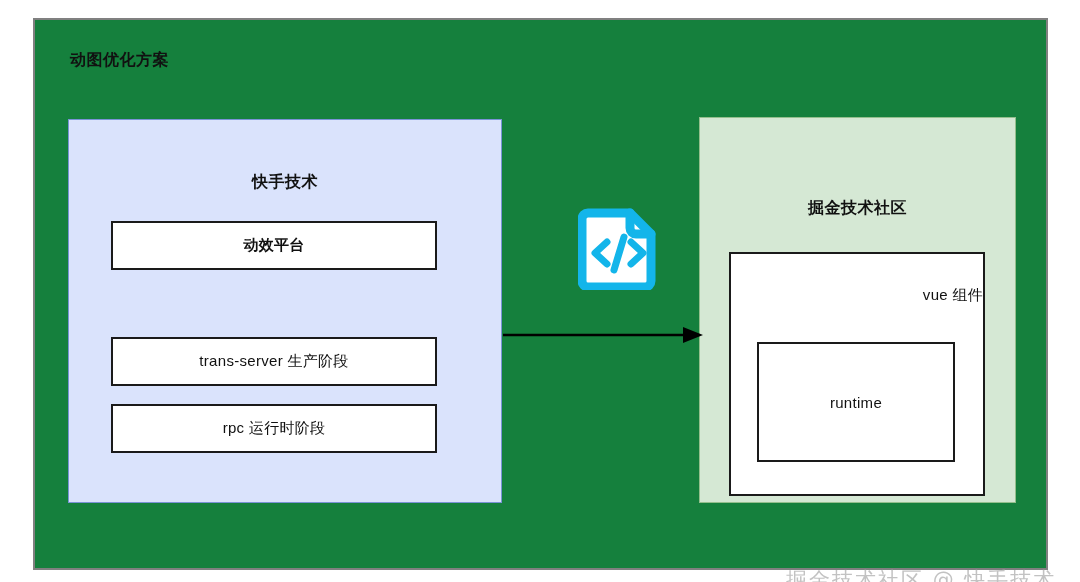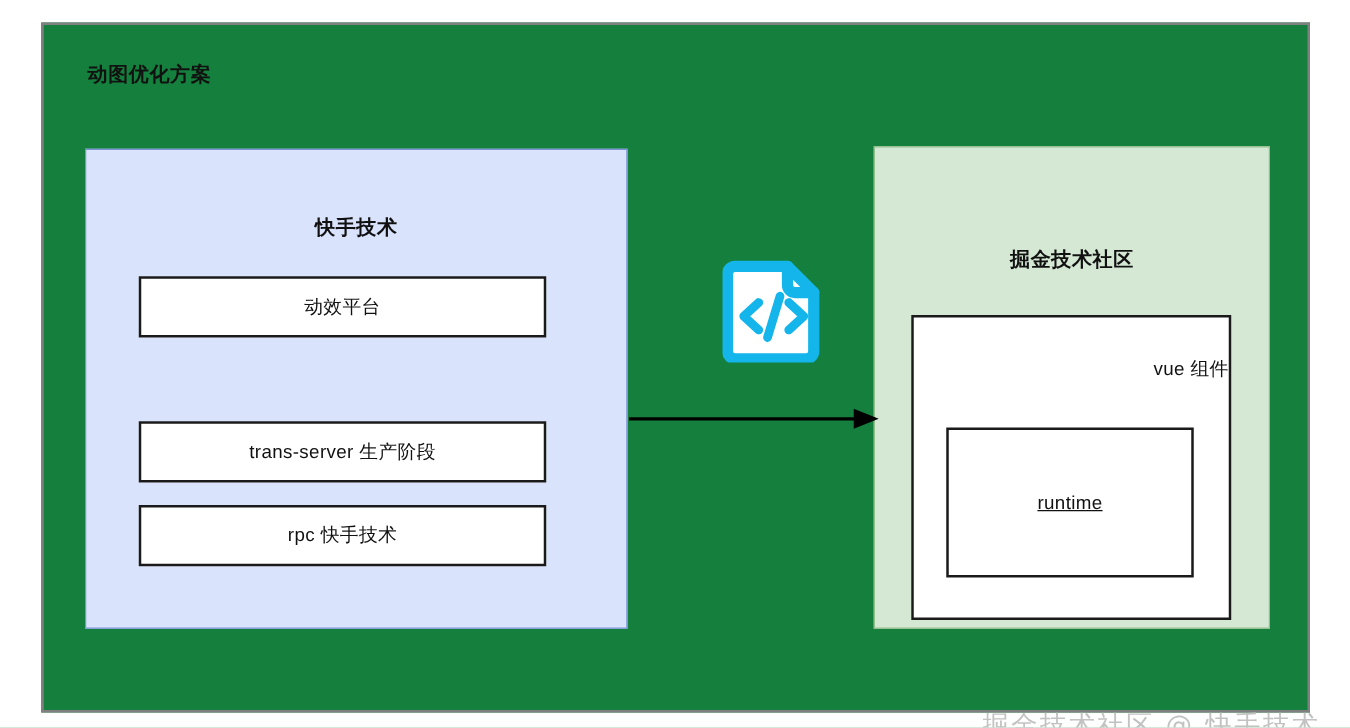--- a/index.html
+++ b/index.html
@@ -88,21 +88,21 @@
     display: flex;
     align-items: center;
     justify-content: center;
     font-size: 15px;
     color: #111111;
     letter-spacing: 0.3px;
     white-space: nowrap;
   }
 
   
-  .node-dongxiao   { left: 42px;  top: 101px; width: 326px; height: 49px; }
+  .node-dongxiao   { left: 42px;  top: 101px; width: 326px; height: 49px; font-weight: bold; }
   .node-transsrv   { left: 42px;  top: 217px; width: 326px; height: 49px; }
   .node-rpc        { left: 42px;  top: 284px; width: 326px; height: 49px; }
 
   
   .node-vue {
     left: 29px;
     top: 134px;
     width: 256px;
     height: 244px;
     display: block;
@@ -125,21 +125,20 @@
     height: 120px;
     box-sizing: border-box;
     background: #ffffff;
     border: 2px solid #1a1a1a;
     display: flex;
     align-items: center;
     justify-content: center;
     font-size: 15px;
     color: #111111;
     letter-spacing: 0.3px;
-    text-decoration: underline;
   }
 
   
   .flow-arrow {
     position: absolute;
     left: 468px;
     top: 303px;
     width: 200px;
     height: 24px;
     overflow: visible;
@@ -177,21 +176,21 @@
 
     <div class="diagram-title">动图优化方案</div>
 
     <div class="stage-panel blue">
       <div class="stage-heading">快手技术</div>
 
       <div class="node-box node-dongxiao">动效平台</div>
 
       <div class="node-box node-transsrv">trans-server 生产阶段</div>
 
-      <div class="node-box node-rpc">rpc 快手技术</div>
+      <div class="node-box node-rpc">rpc 运行时阶段</div>
     </div>
 
     <div class="stage-panel green">
       <div class="stage-heading">掘金技术社区</div>
 
       <div class="node-box node-vue">
         <div class="vue-label">vue 组件</div>
 
         <div class="node-runtime">runtime</div>
       </div>

